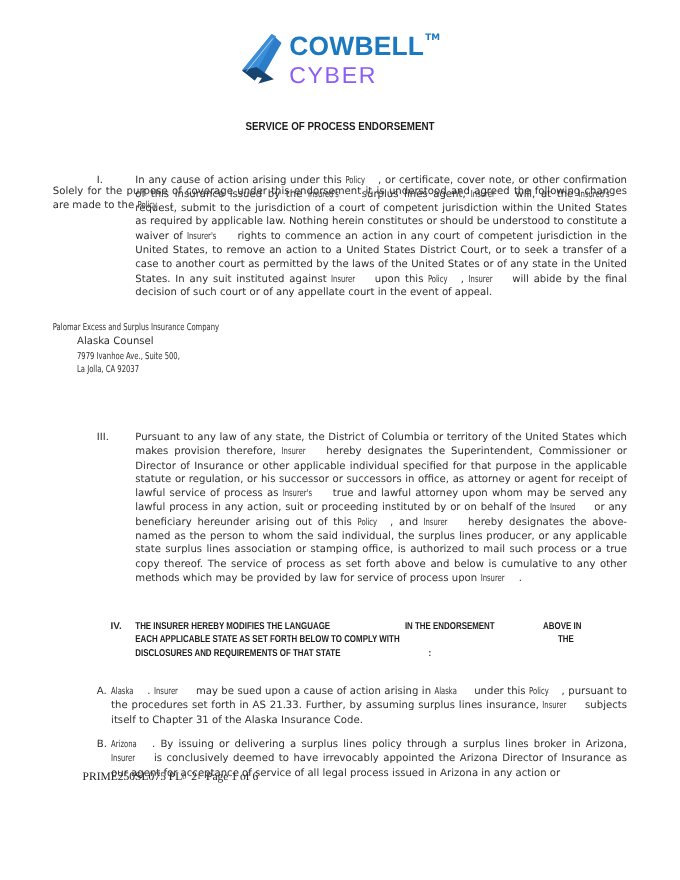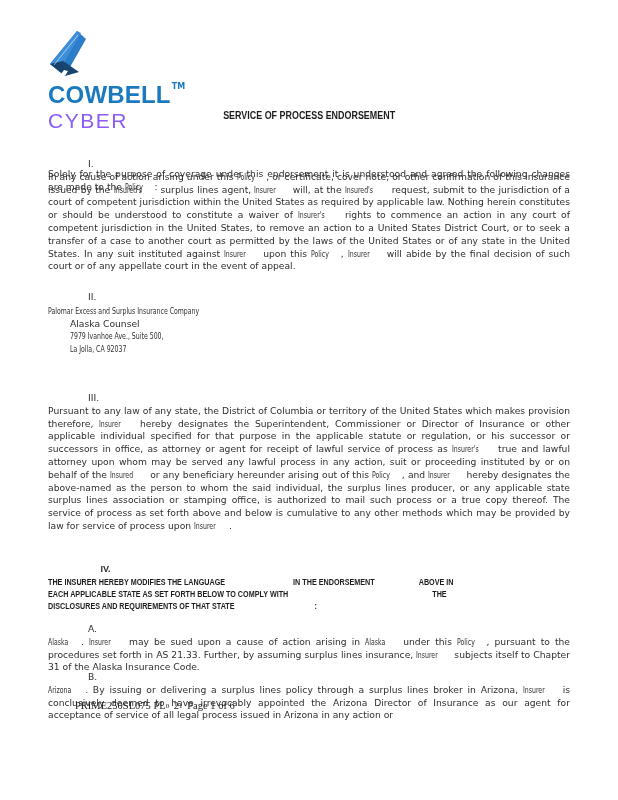--- a/index.html
+++ b/index.html
@@ -5,21 +5,21 @@
   html,body{margin:0;padding:0;background:#ffffff;}
   .page{
     position:relative;
     width:618px;height:800px;
     background:#ffffff;
     font-family:"DejaVu Sans", sans-serif;
     font-size:9.2px;line-height:12.8px;
     color:#2e2e2e;
     overflow:hidden;
   }
-  .abs{position:absolute;left:48px;right:48px;flex-direction:column;}
+  .abs{position:absolute;left:48px;right:48px;}
 
   
   .logo-row{top:30px;display:flex;justify-content:center;align-items:flex-start;}
   .logo-icon{width:38px;height:53px;flex:none;margin-right:7px;}
   .brand{display:flex;flex-direction:column;line-height:1;}
   .brand-top{font-family:"Liberation Sans", sans-serif;font-weight:bold;font-size:24px;color:#1b79c0;letter-spacing:0.2px;}
   .brand-tm{font-size:8px;vertical-align:14px;font-weight:bold;color:#1b79c0;margin-left:1px;}
   .brand-bottom{font-family:"Liberation Sans", sans-serif;font-size:21px;color:#8b5cf6;letter-spacing:1.5px;margin-top:3px;}
 
   
@@ -108,21 +108,20 @@
   </div>
 
   <div class="abs intro para">Solely for the purpose of coverage under this endorsement it is understood and agreed the following changes are made to the <span class="term">Policy</span>:</div>
 
   <div class="abs sec sec1">
     <div class="lbl">I.</div>
     <div class="txt para">In any cause of action arising under this <span class="term">Policy</span>, or certificate, cover note, or other confirmation of this insurance issued by the <span class="term">Insured's</span> surplus lines agent, <span class="term">Insurer</span> will, at the <span class="term">Insured's</span> request, submit to the jurisdiction of a court of competent jurisdiction within the United States as required by applicable law. Nothing herein constitutes or should be understood to constitute a waiver of <span class="term">Insurer's</span> rights to commence an action in any court of competent jurisdiction in the United States, to remove an action to a United States District Court, or to seek a transfer of a case to another court as permitted by the laws of the United States or of any state in the United States. In any suit instituted against <span class="term">Insurer</span> upon this <span class="term">Policy</span>, <span class="term">Insurer</span> will abide by the final decision of such court or of any appellate court in the event of appeal.</div>
   </div>
 
   <div class="abs sec sec2">
-    <div class="lbl">II.</div>
     <div class="txt">
       <div class="addr">
         <div class="addr-line"><span class="term">Palomar Excess and Surplus Insurance Company</span></div>
         <div class="addr-line addr-indent">Alaska Counsel</div>
         <div class="addr-line addr-indent"><span class="term">7979 Ivanhoe Ave., Suite 500,</span></div>
         <div class="addr-line addr-indent"><span class="term">La Jolla, CA 92037</span></div>
       </div>
     </div>
   </div>
 

